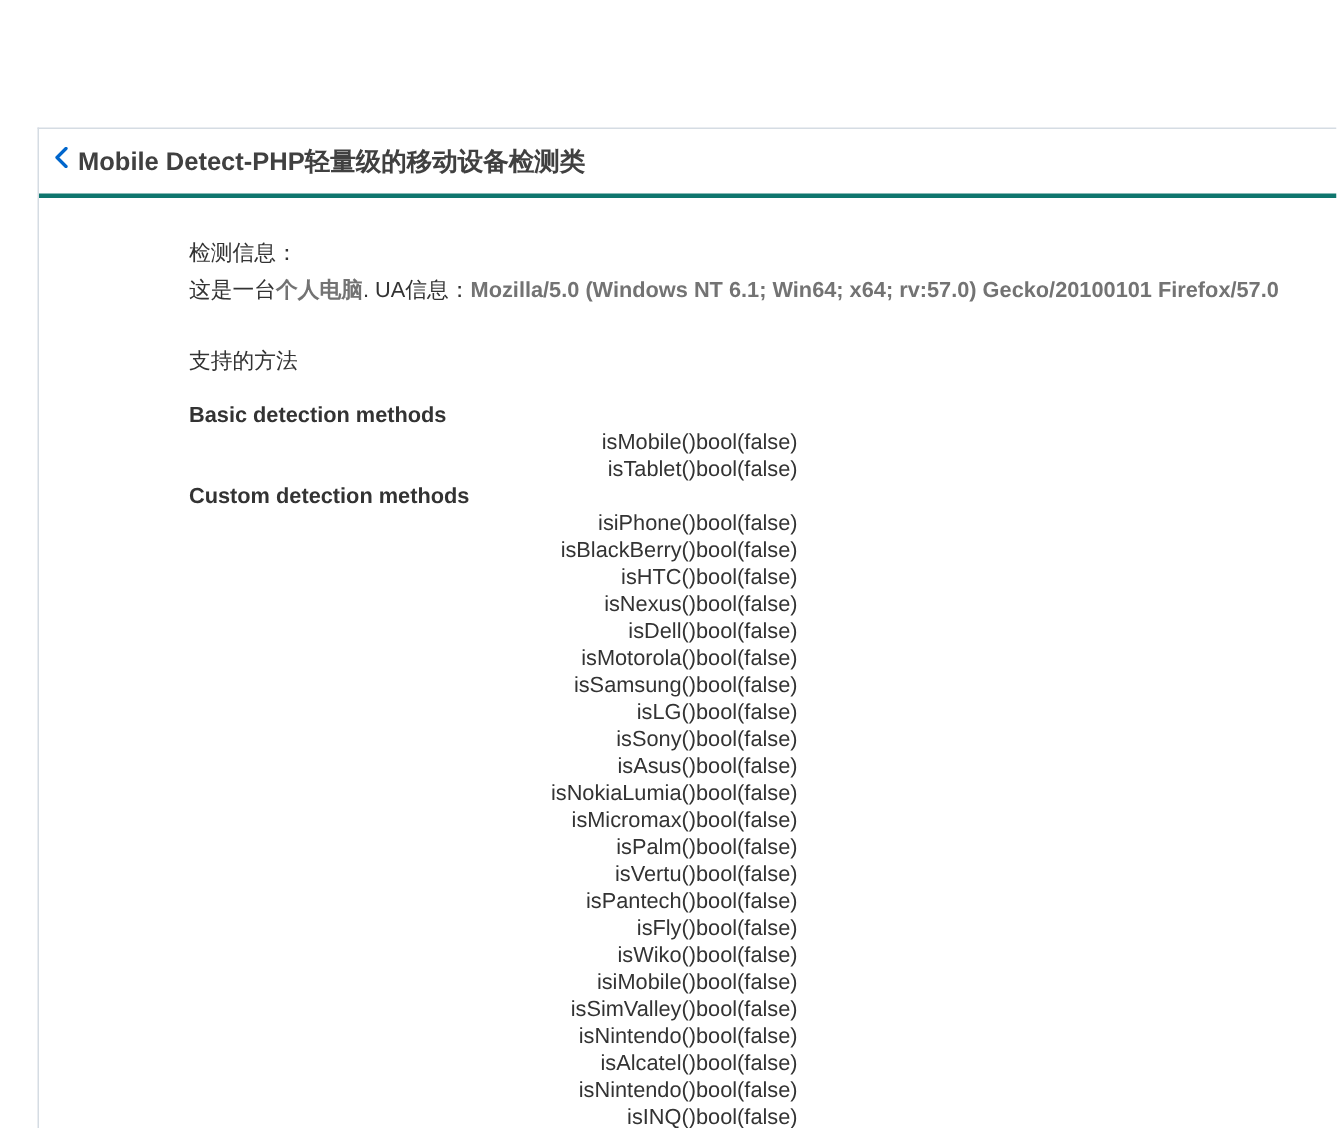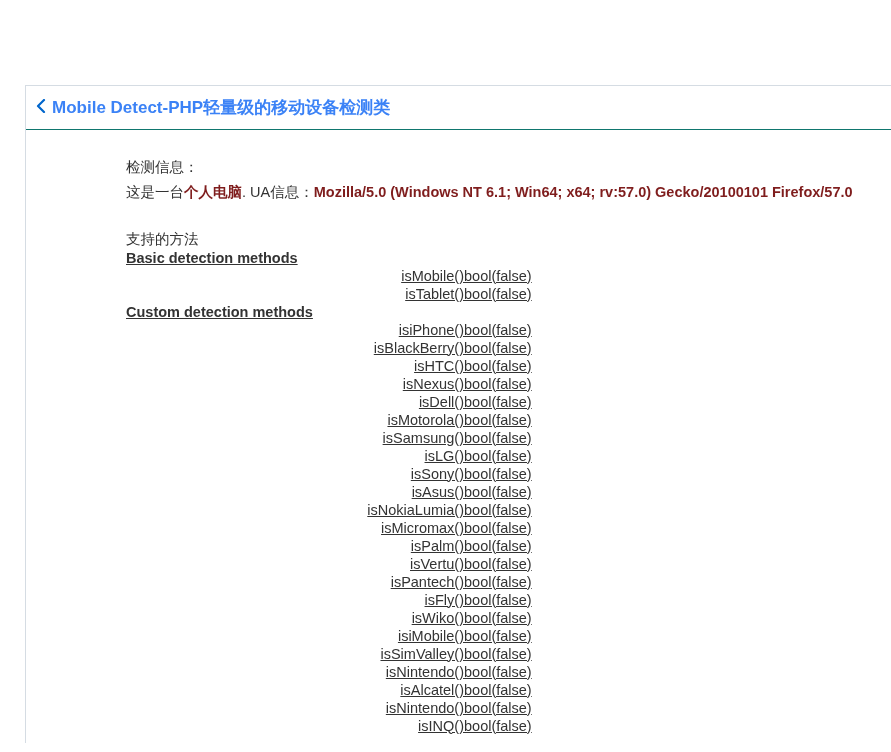--- a/index.html
+++ b/index.html
@@ -20,56 +20,55 @@
     margin-left: 25px;
     border: 1px solid #d5dce3;
     border-right: none;
     border-bottom: none;
     padding: 0;
   }
   .header {
     display: flex;
     align-items: center;
     padding: 10px 6px 10px 6px;
-    border-bottom: 1px solid #0f766e;
-    color: #3b82f6;
+    border-bottom: 3px solid #0f766e;
+    color: #404040;
     font-weight: 700;
     font-size: 17px;
   }
   .chevron {
     display: inline-block;
     margin-right: 6px;
     margin-left: 4px;
     font-size: 16px;
   }
   .content {
     padding: 28px 20px 8px 100px;
     color: #333;
     font-size: 14.5px;
     line-height: 1.3;
   }
   .info-label { margin-bottom: 6px; }
   .ua-line { margin-bottom: 28px; }
-  .bold { font-weight: 700; color: #7f1d1d; }
+  .bold { font-weight: 700; color: #737373; }
   .section-sub {
     margin-top: 0;
-    margin-bottom: 0;
+    margin-bottom: 17px;
   }
   table.methods {
     border-collapse: collapse;
     width: 100%;
   }
   table.methods td {
     padding: 0 0 0 0;
     height: 18px;
     vertical-align: middle;
     color: #333;
     font-size: 14.5px;
     line-height: 18px;
-    text-decoration: underline;
   }
   td.mcol { width: 338px; text-align: right; }
   td.group-header {
     font-weight: 700;
     color: #222;
     font-size: 15px;
   }
 </style>
 </head>
 <body>

